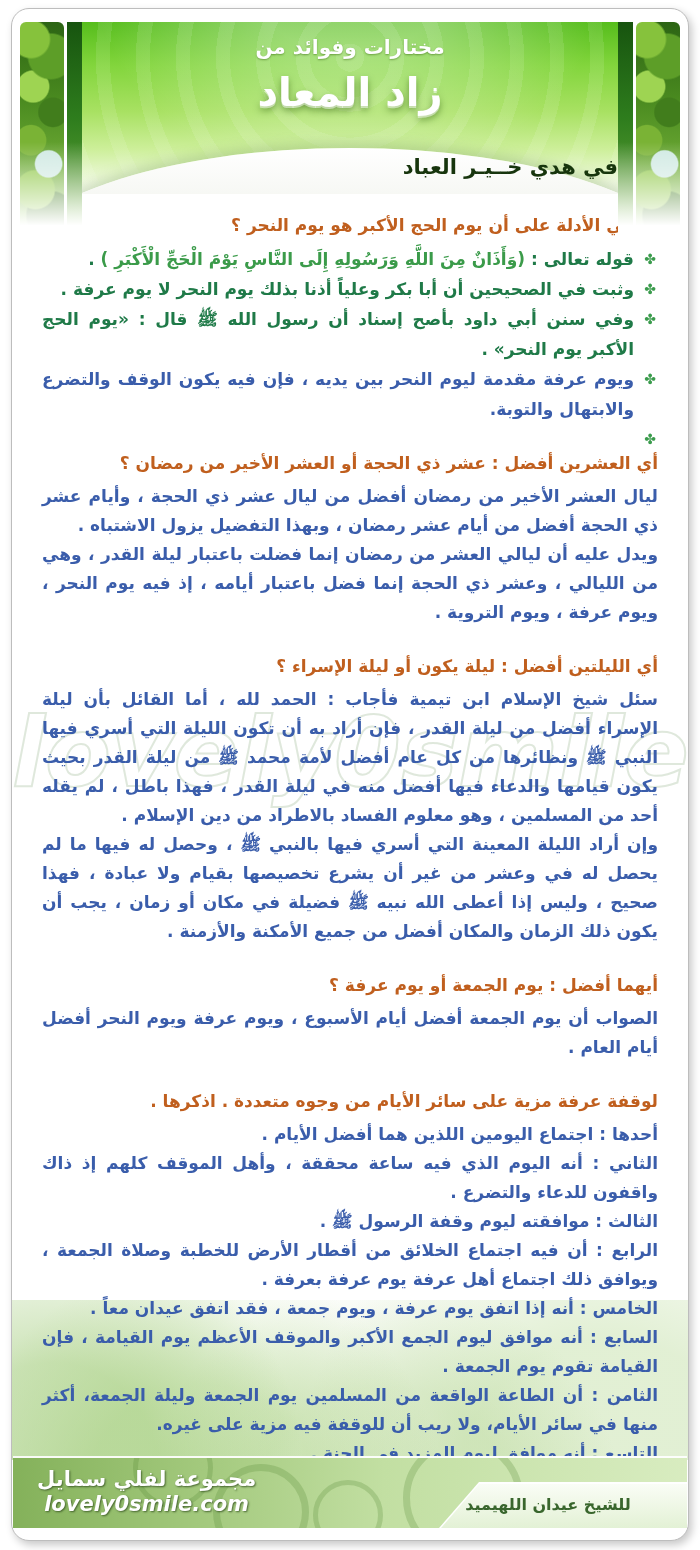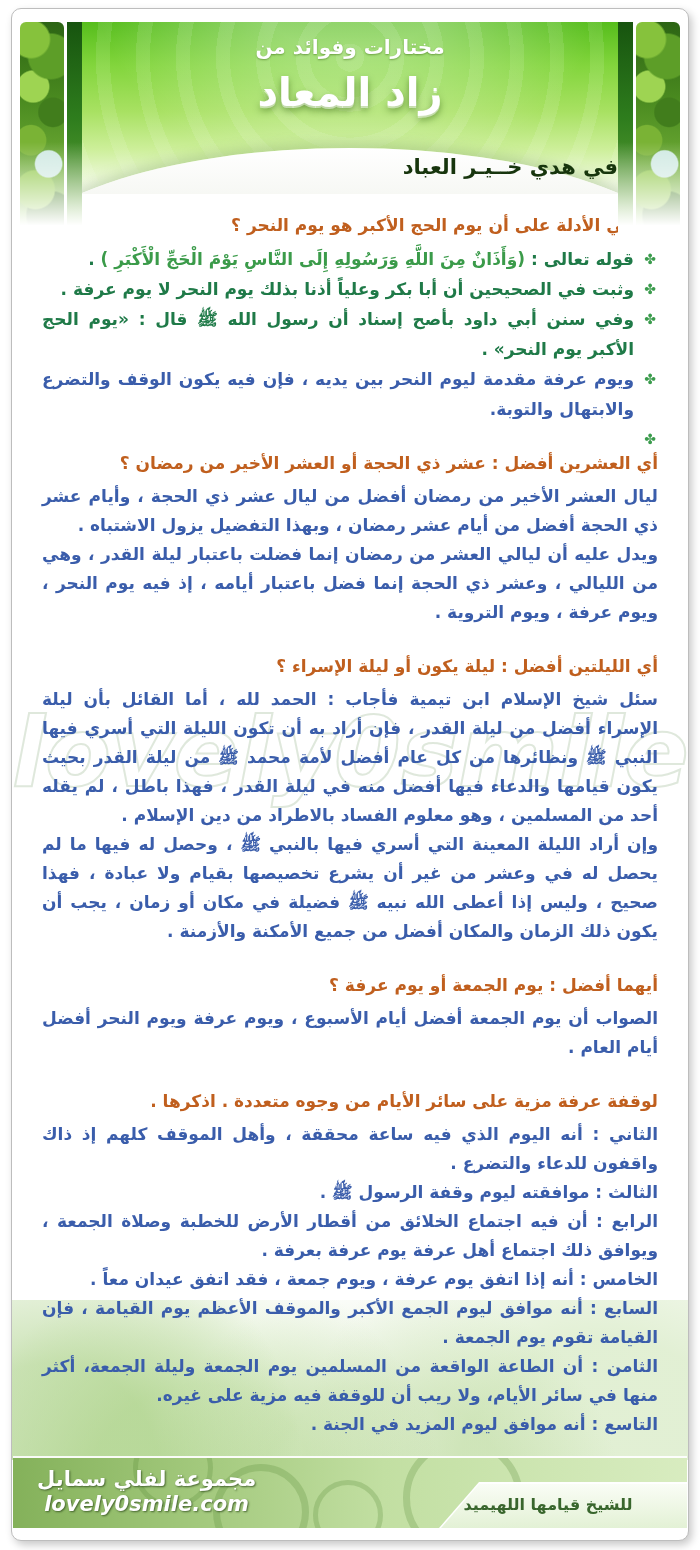--- a/index.html
+++ b/index.html
@@ -2,21 +2,21 @@
 <html lang="ar"><head>
 <meta charset="utf-8">
 <style>
   * { box-sizing: border-box; margin: 0; padding: 0; }
   html,body { width:700px; height:1550px; background:#fff; overflow:hidden; }
   body { font-family:"DejaVu Sans", sans-serif; position:relative; }
 
   
   .card {
     position:absolute; left:11px; top:8px; width:678px; height:1533px;
-    background:#fff; border:1px solid #bdbdbd; border-radius:10px;
+    background:#fff; border:1px solid #bdbdbd; border-radius:18px;
     box-shadow:3px 4px 9px rgba(0,0,0,.22);
     overflow:hidden;
   }
 
   
   .banner { position:relative; margin:13px 8px 0; height:172px; z-index:3; }
   .photo  { position:absolute; top:0; width:62px; height:215px; }
   .photo.left  { left:0; }
   .photo.right { right:0; }
   .moss {
@@ -206,20 +206,21 @@
       <p class="para">وإن أراد الليلة المعينة التي أسري فيها بالنبي ﷺ ، وحصل له فيها ما لم يحصل له في وعشر من غير أن يشرع تخصيصها بقيام ولا عبادة ، فهذا صحيح ، وليس إذا أعطى الله نبيه ﷺ فضيلة في مكان أو زمان ، يجب أن يكون ذلك الزمان والمكان أفضل من جميع الأمكنة والأزمنة .</p>
     </div>
 
     <div class="section">
       <div class="heading">أيهما أفضل : يوم الجمعة أو يوم عرفة ؟</div>
       <p class="para">الصواب أن يوم الجمعة أفضل أيام الأسبوع ، ويوم عرفة ويوم النحر أفضل أيام العام .</p>
     </div>
 
     <div class="section">
       <div class="heading">لوقفة عرفة مزية على سائر الأيام من وجوه متعددة . اذكرها .</div>
+      <p class="para">أحدها : اجتماع اليومين اللذين هما أفضل الأيام .</p>
       <p class="para">الثاني : أنه اليوم الذي فيه ساعة محققة ، وأهل الموقف كلهم إذ ذاك واقفون للدعاء والتضرع .</p>
       <p class="para">الثالث : موافقته ليوم وقفة الرسول ﷺ .</p>
       <p class="para">الرابع : أن فيه اجتماع الخلائق من أقطار الأرض للخطبة وصلاة الجمعة ، ويوافق ذلك اجتماع أهل عرفة يوم عرفة بعرفة .</p>
       <p class="para">الخامس : أنه إذا اتفق يوم عرفة ، ويوم جمعة ، فقد اتفق عيدان معاً .</p>
       <p class="para">السابع : أنه موافق ليوم الجمع الأكبر والموقف الأعظم يوم القيامة ، فإن القيامة تقوم يوم الجمعة .</p>
       <p class="para">الثامن : أن الطاعة الواقعة من المسلمين يوم الجمعة وليلة الجمعة، أكثر منها في سائر الأيام، ولا ريب أن للوقفة فيه مزية على غيره.</p>
       <p class="para">التاسع : أنه موافق ليوم المزيد في الجنة .</p>
 
     </div>
 
@@ -229,17 +230,17 @@
     <div class="ring r1"></div>
     <div class="ring r2"></div>
     <div class="ring r3"></div>
     <div class="ring r4"></div>
     <div class="logo">
       <div class="ar">مجموعة لفلي سمايل</div>
       <div class="en">lovely0smile.com</div>
     </div>
     <div class="author-tab">
       <div class="fill"></div>
-      <div class="author">للشيخ قيامها اللهيميد</div>
+      <div class="author">للشيخ عيدان اللهيميد</div>
     </div>
   </div>
 
 </div>
 
 </body></html>

